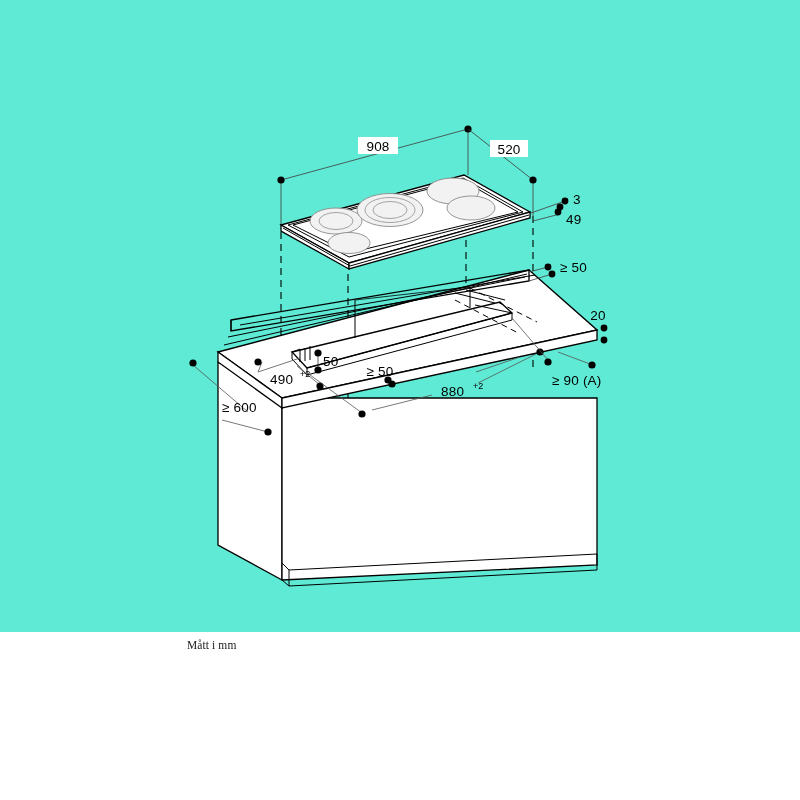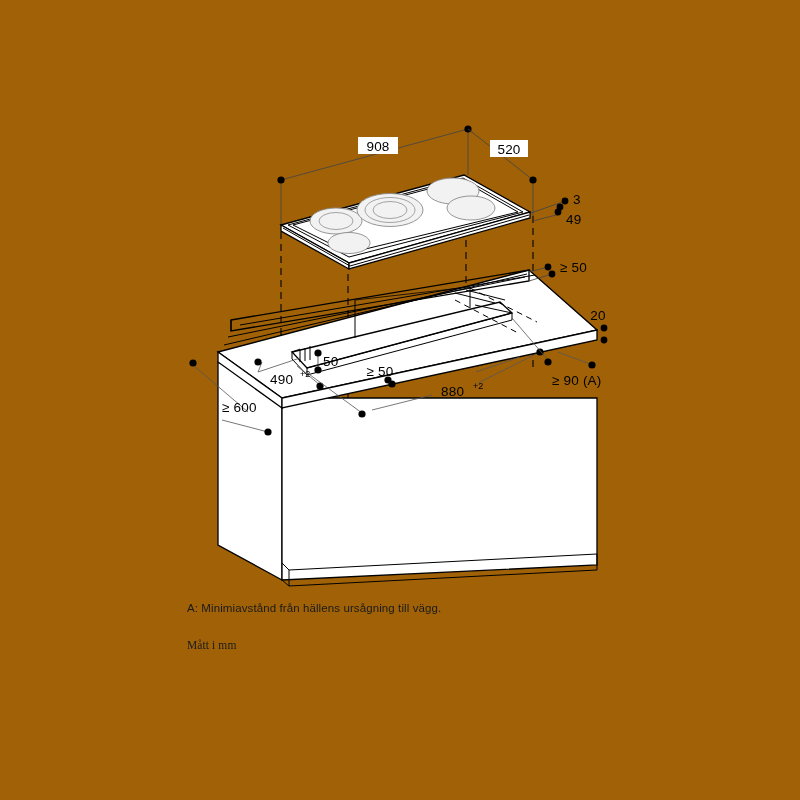--- a/index.html
+++ b/index.html
@@ -10,22 +10,22 @@
   body {
     width: 800px;
     height: 800px;
     font-family: "Liberation Sans", sans-serif;
     color: #000000;
     overflow: hidden;
   }
   #diagram-root {
     position: relative;
     width: 800px;
-    height: 800px;
-    background: #a16207;
+    height: 632px;
+    background: #5eead4;
   }
   svg.drawing {
     position: absolute;
     left: 0;
     top: 0;
     width: 800px;
     height: 800px;
   }
   
   .outline      { fill: none; stroke: #000; stroke-width: 1.35; stroke-linejoin: miter; stroke-linecap: butt; }
@@ -267,17 +267,16 @@
       <line class="leader" x1="193" y1="365" x2="248" y2="412"></line>
       <line class="leader" x1="222" y1="420" x2="268" y2="432"></line>
       <circle class="dot" cx="193" cy="363" r="3.6"></circle>
       <circle class="dot" cx="268" cy="432" r="3.6"></circle>
       <text class="dim-text" x="222" y="412">≥ 600</text>
     </g>
 
   </svg>
 
   <div class="caption-layer">
-    <div class="caption" id="caption-a">A: Minimiavstånd från hällens ursågning till vägg.</div>
     <div class="caption" id="caption-unit">Mått i mm</div>
   </div>
 
 </div>
 
 </body></html>

